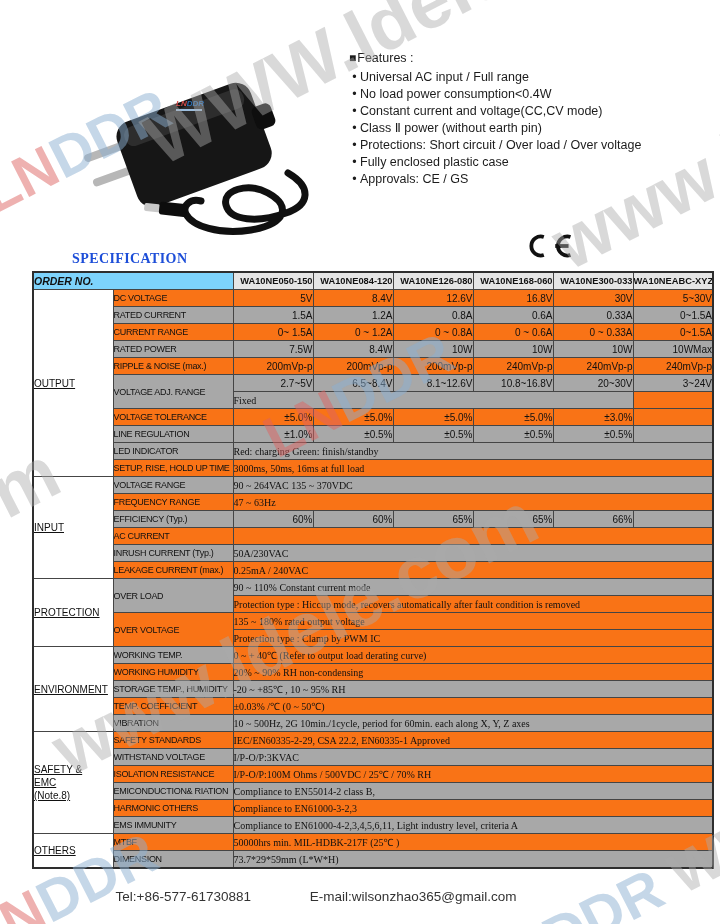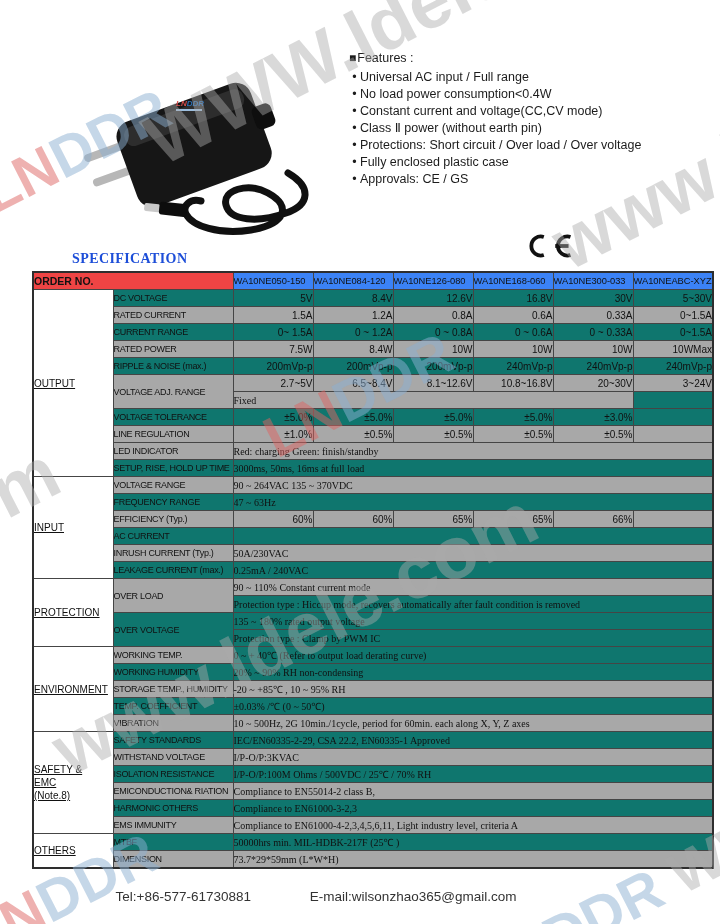--- a/index.html
+++ b/index.html
@@ -26,23 +26,23 @@
   
   .spec-title{position:absolute;left:33px;top:251px;font-family:"Liberation Serif","DejaVu Serif",serif;
               font-weight:bold;font-size:14px;letter-spacing:0.4px;color:#1d4ed8;margin-left:39px;}
 
   
   .tbl-wrap{position:absolute;left:32px;top:271px;}
   table.spec{border-collapse:collapse;table-layout:fixed;width:680px;border:2px solid #2e2e2e;}
   table.spec td{border:1px solid #454545;height:16px;padding:0;overflow:hidden;
                 white-space:nowrap;vertical-align:middle;}
   .g{background:#a8a8a8;}
-  .w{background:#0f766e;}
-  td.hl{font-weight:bold;font-size:10.5px;padding-left:5px;background:#ef4444;}
-  td.mh{font-weight:normal;font-size:9.3px;text-align:left;background:#3b82f6;height:18px;}
+  .w{background:#f97316;}
+  td.hl{font-weight:bold;font-size:10.5px;padding-left:5px;background:#7dd3fc;font-style:italic;}
+  td.mh{font-weight:bold;font-size:9.3px;text-align:right;background:#e5e5e5;height:18px;}
   td.grp{background:#fff;text-align:left;font-size:10px;text-decoration:underline;}
   td.grp .gl{line-height:13px;}
   td.lbl{font-size:9px;letter-spacing:-0.3px;padding-left:4px;}
   td.v{font-size:10px;text-align:right;}
   td.vs{font-size:10px;text-align:left;padding-left:6px;white-space:pre;font-family:Liberation Serif, serif;}
 
   
   .footer{position:absolute;left:0;top:889px;width:632px;text-align:center;font-size:13.5px;color:#333;}
   .footer .tel{margin-right:55px;}
 

